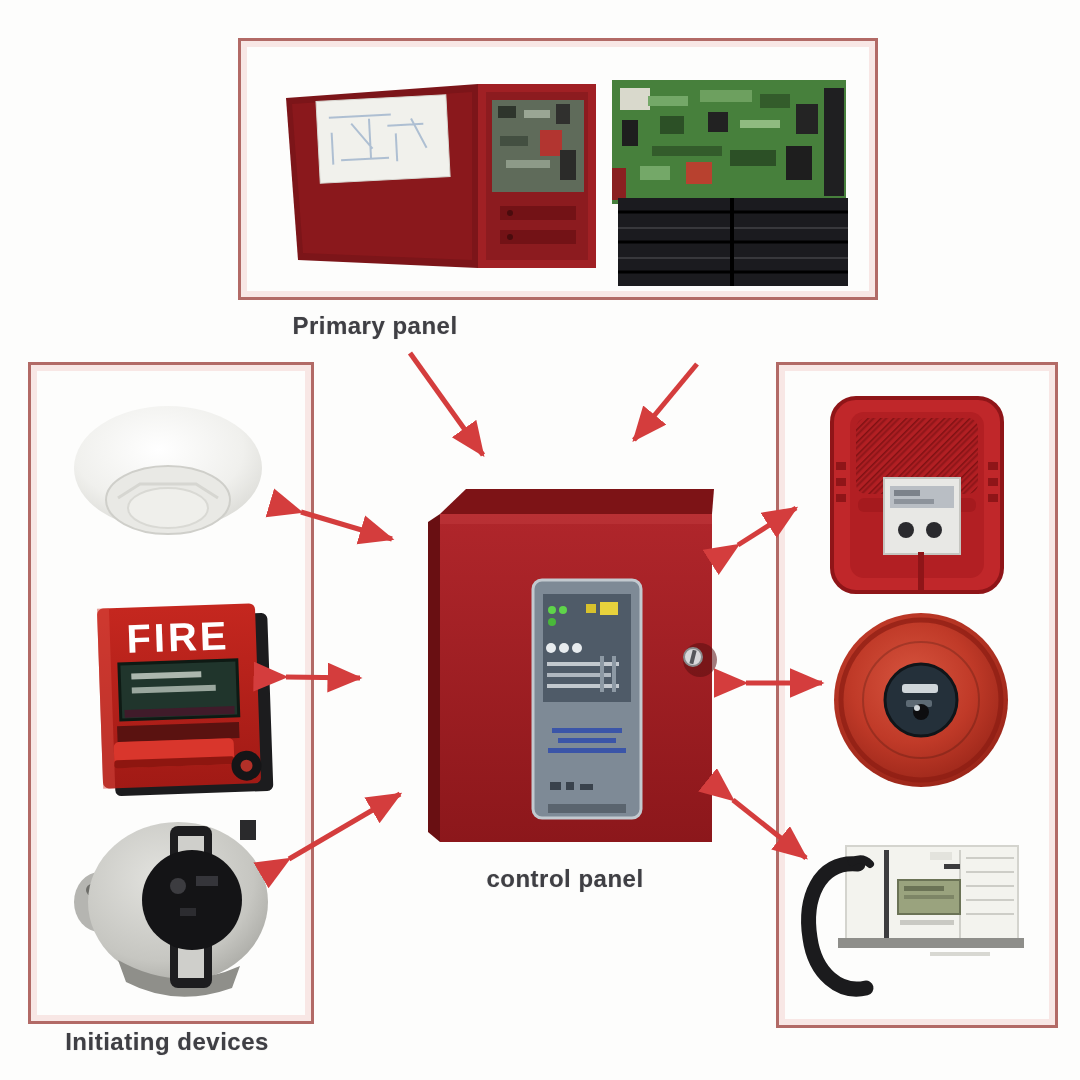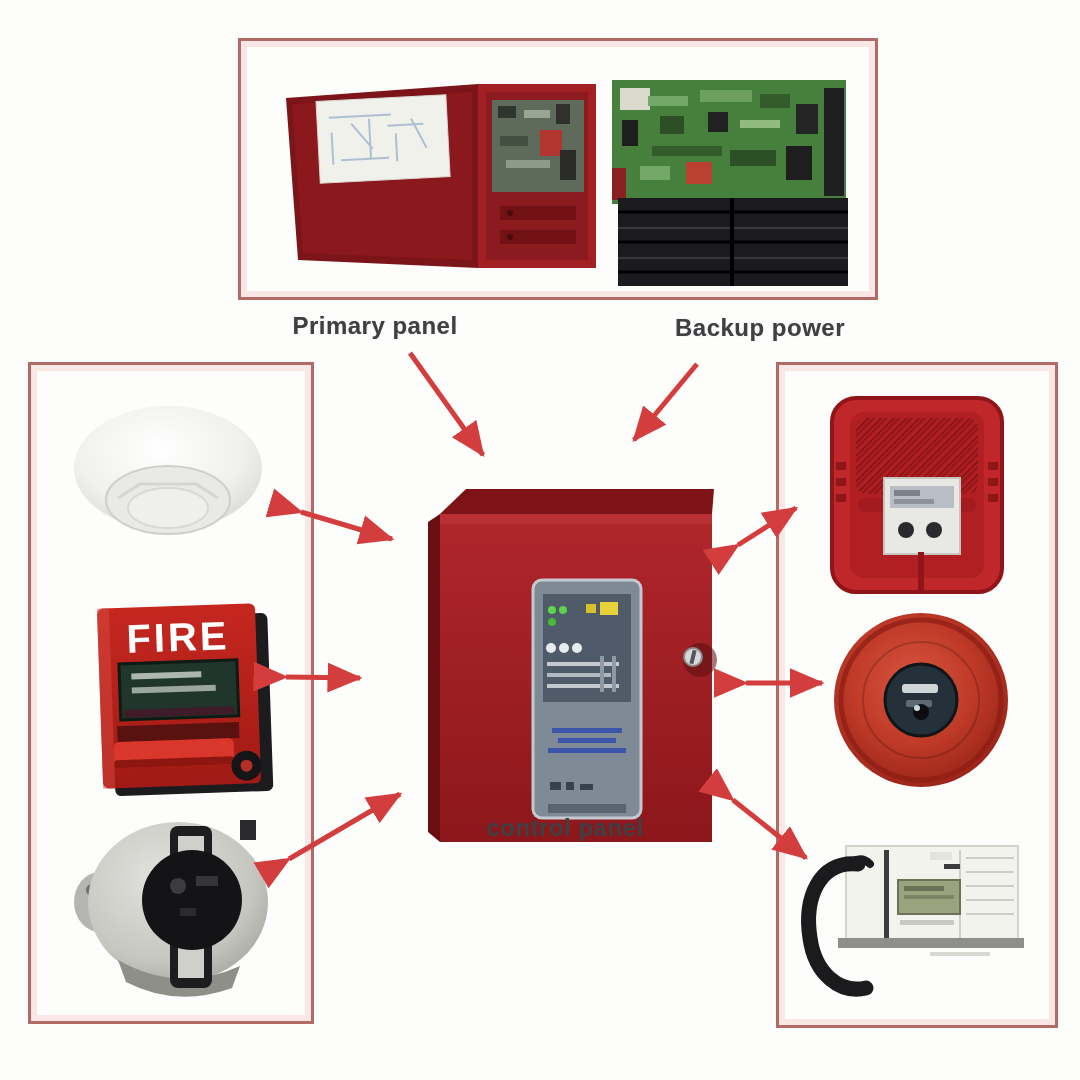--- a/index.html
+++ b/index.html
@@ -248,15 +248,15 @@
       <line x1="301" y1="512" x2="392" y2="539" marker-start="url(#ah)" marker-end="url(#ah)"></line>
       <line x1="286" y1="677" x2="360" y2="678" marker-start="url(#ah)" marker-end="url(#ah)"></line>
       <line x1="289" y1="859" x2="400" y2="794" marker-start="url(#ah)" marker-end="url(#ah)"></line>
       <line x1="738" y1="545" x2="796" y2="508" marker-start="url(#ah)" marker-end="url(#ah)"></line>
       <line x1="746" y1="683" x2="822" y2="683" marker-start="url(#ah)" marker-end="url(#ah)"></line>
       <line x1="733" y1="800" x2="806" y2="858" marker-start="url(#ah)" marker-end="url(#ah)"></line>
     </g>
   </svg>
 
   <div class="diagram-label" style="left:265px;top:312px;width:220px;">Primary panel</div>
-  <div class="diagram-label" style="left:650px;top:314px;width:220px;">Backup power</div>
-  <div class="diagram-label" style="left:455px;top:814px;width:220px;">control panel</div>
+  <div class="diagram-label" style="left:455px;top:865px;width:220px;">control panel</div>
+  <div class="diagram-label" style="left:42px;top:1028px;width:250px;">Initiating devices</div>
 </div>
 
 </body></html>

